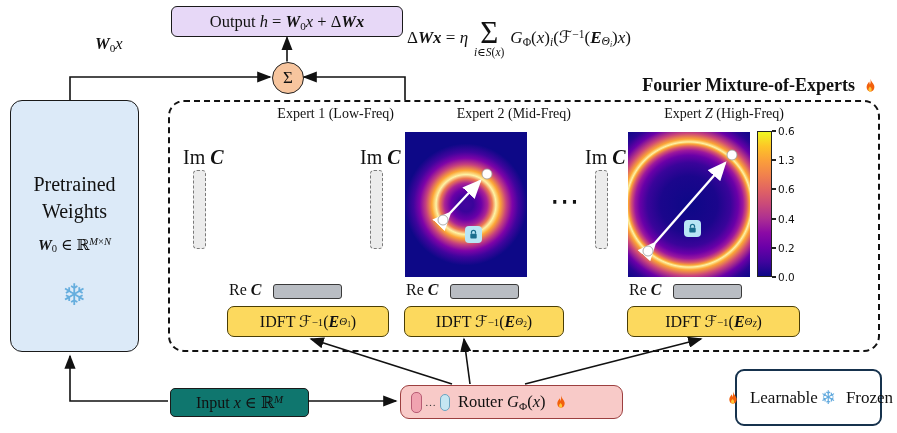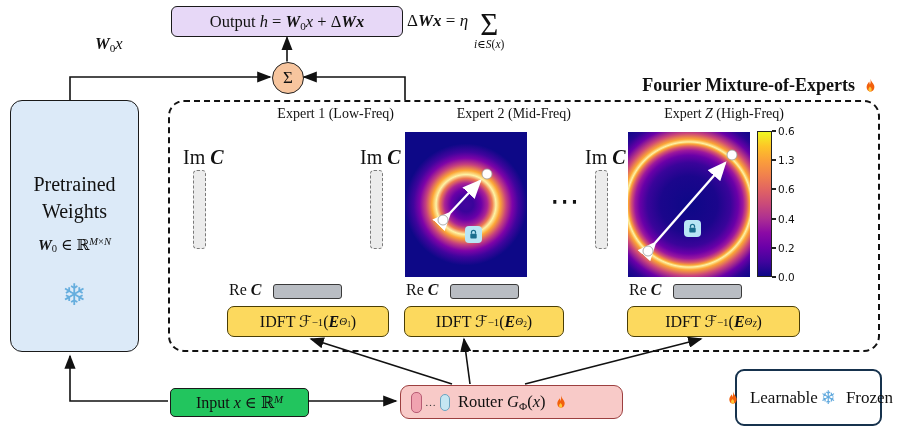--- a/index.html
+++ b/index.html
@@ -10,21 +10,21 @@
   sup{font-size:68%;vertical-align:0.45em;}
 
   
   .connectors{position:absolute;left:0;top:0;width:897px;height:433px;z-index:6;pointer-events:none;}
 
   
   .output-box{left:171px;top:6px;width:230px;height:29px;background:#e7d8f7;border:1.4px solid #1a1a1a;
     border-radius:6px;display:flex;align-items:center;justify-content:center;font-size:16.5px;z-index:3;}
 
   
-  .formula{left:407px;top:11px;height:54px;display:flex;align-items:flex-start;gap:4px;font-size:17px;z-index:3;}
+  .formula{left:407px;top:11px;height:54px;display:flex;align-items:center;gap:4px;font-size:17px;z-index:3;}
   .sum-stack{display:inline-flex;flex-direction:column;align-items:center;margin:0 2px;}
   .sum-sigma{font-size:31px;line-height:27px;}
   .sum-under{font-size:11.5px;line-height:12px;}
 
   .w0x{left:95px;top:34px;font-size:16.5px;z-index:3;}
 
   .sigma-node{left:272px;top:62px;width:30px;height:30px;border-radius:50%;background:#f7c59e;
     border:1.4px solid #222;display:flex;align-items:center;justify-content:center;font-size:17px;z-index:5;}
 
   
@@ -63,21 +63,21 @@
 
   .dots-ellipsis{left:550px;top:183px;font-size:30px;z-index:3;font-family:"DejaVu Sans",sans-serif;}
 
   .cbar{left:757px;top:131px;width:15px;height:146px;border:1px solid #222;box-sizing:border-box;z-index:3;
     background:linear-gradient(to bottom,#f0f921 0%,#fdc527 10%,#fb9f3a 20%,#f1814d 30%,#e16462 40%,#ca4a79 50%,
       #ad2f92 60%,#8b0aa5 70%,#6a00a8 80%,#41049d 90%,#0d0887 100%);}
   .cbtick{left:772px;height:12px;display:flex;align-items:center;font-family:"DejaVu Sans",sans-serif;
     font-size:10.5px;z-index:3;}
   .tmark{display:inline-block;width:4px;height:1.5px;background:#222;margin-right:2px;}
 
-  .input-box{left:170px;top:388px;width:137px;height:27px;background:#22c55e;border:1.4px solid #1a1a1a;border-radius:5px;
+  .input-box{left:170px;top:388px;width:137px;height:27px;background:#0f766e;border:1.4px solid #1a1a1a;border-radius:5px;
     display:flex;align-items:center;justify-content:center;font-size:16px;z-index:3;}
 
   .router-box{left:400px;top:385px;width:223px;height:34px;background:#f8cac8;border:1.6px solid #9c3f3f;
     border-radius:9px;box-sizing:border-box;display:flex;align-items:center;padding:0 10px;z-index:3;}
   .cap{display:inline-block;box-sizing:border-box;}
   .cap-pink{width:11px;height:21px;background:#f0a3b0;border:1.4px solid #b85c74;border-radius:5px;}
   .cap-dots{font-size:11px;margin:0 3px;color:#333;letter-spacing:1px;}
   .cap-blue{width:10px;height:17px;background:#c5e6f2;border:1.4px solid #6aa3c0;border-radius:5px;}
   .router-label{margin-left:8px;font-size:16.5px;}
 
@@ -113,20 +113,21 @@
   <div class="abs output-box">
     <span>Output <i>h</i> = <b><i>W</i></b><sub>0</sub><i>x</i> + Δ<b><i>Wx</i></b></span>
   </div>
 
   <div class="abs formula">
     <span>Δ<b><i>Wx</i></b> = <i>η</i></span>
     <span class="sum-stack">
       <span class="sum-sigma">Σ</span>
       <span class="sum-under"><i>i</i>∈<i>S</i>(<i>x</i>)</span>
     </span>
+    <span><i>G</i><sub>Φ</sub>(<i>x</i>)<sub><i>i</i></sub>(ℱ<sup>−1</sup>(<b><i>E</i></b><sub><i>Θ<sub>i</sub></i></sub>)<i>x</i>)</span>
   </div>
 
   <div class="abs w0x"><b><i>W</i></b><sub>0</sub><i>x</i></div>
 
   <div class="abs sigma-node">
     <span>Σ</span>
   </div>
 
   <div class="abs pretrained-box">
     <div>Pretrained</div>

